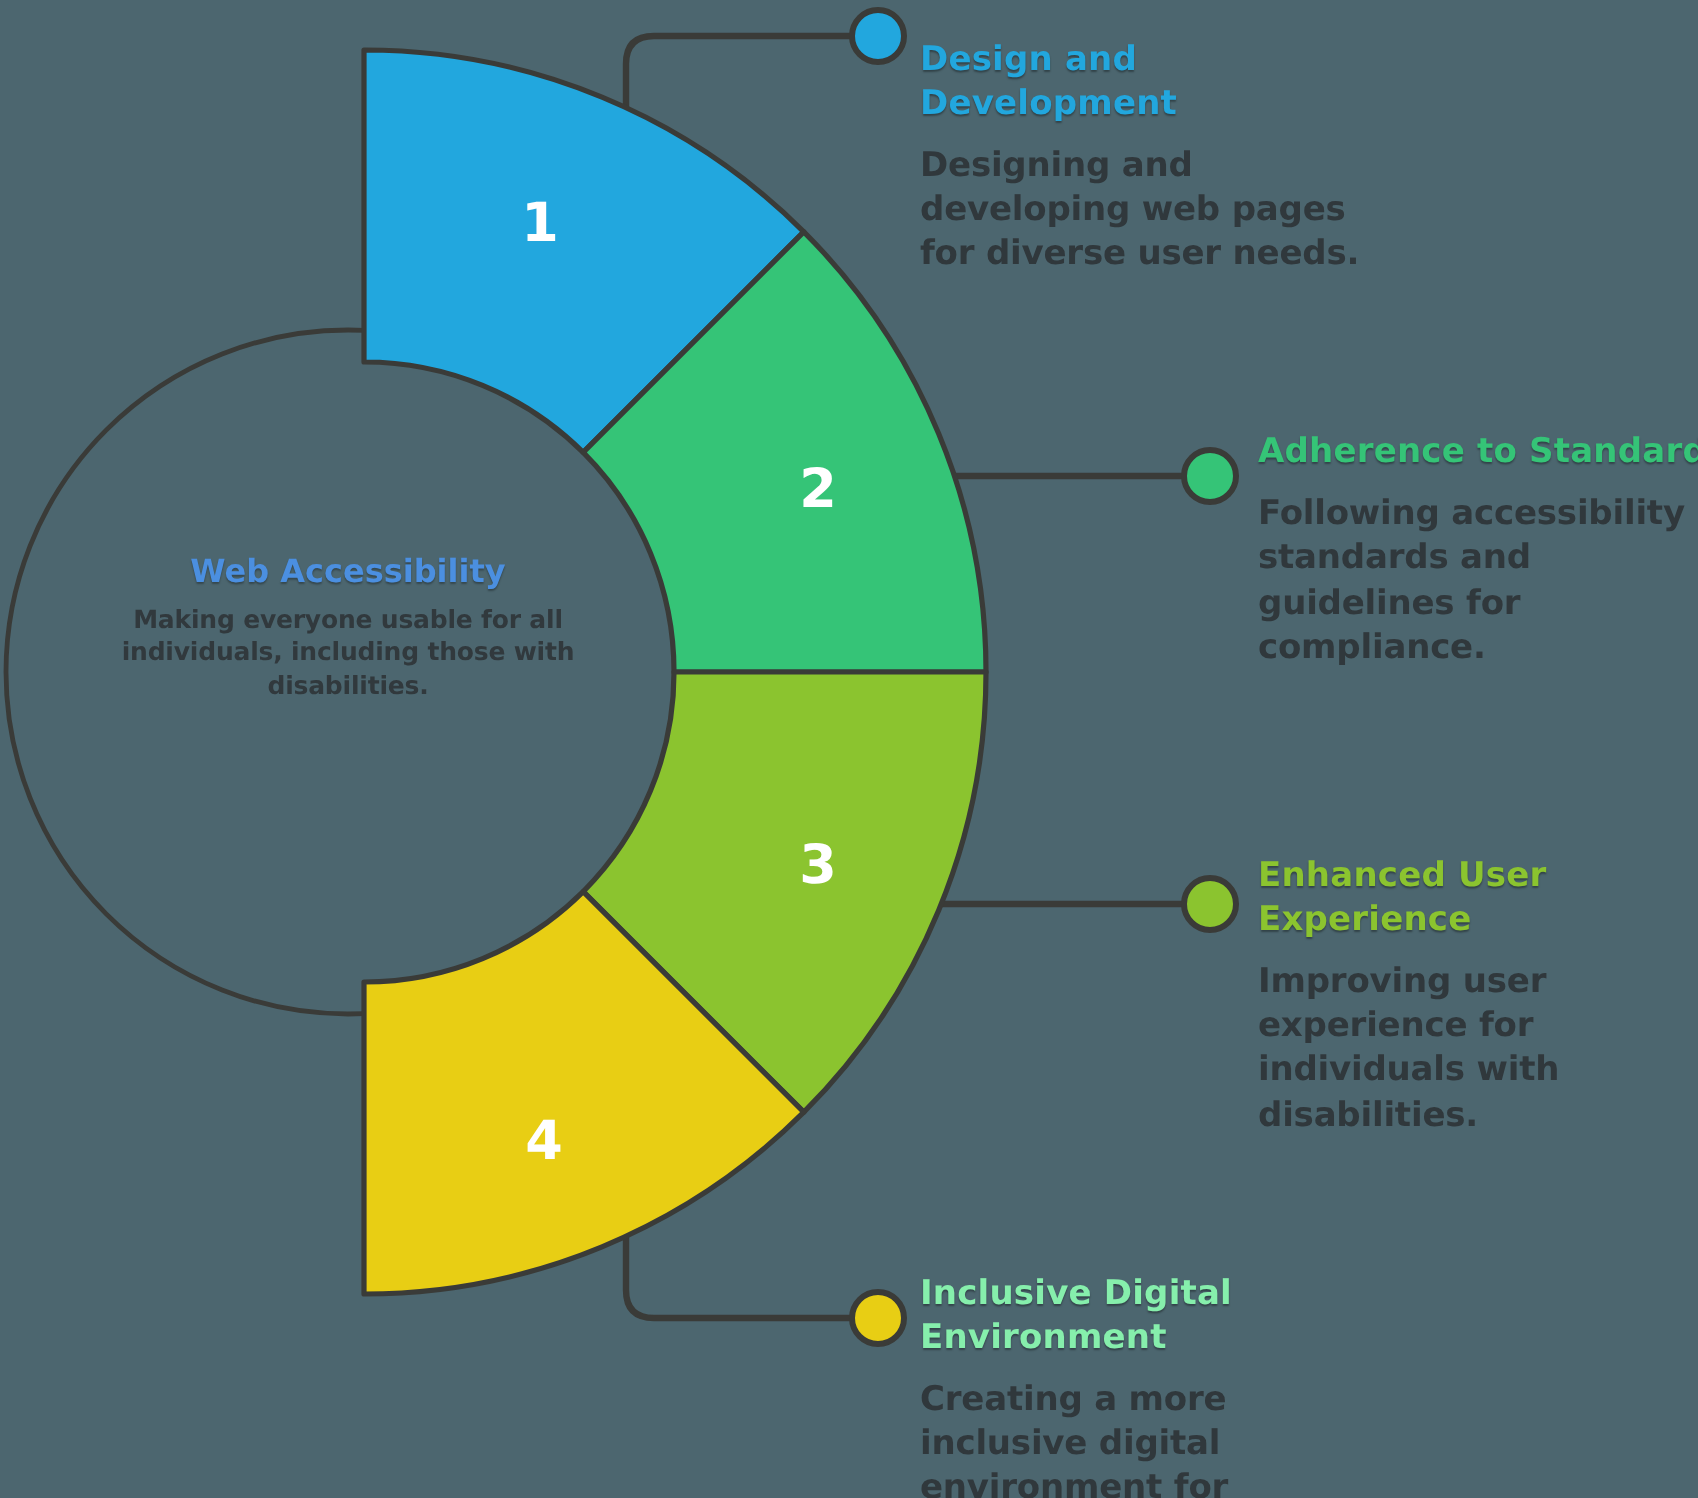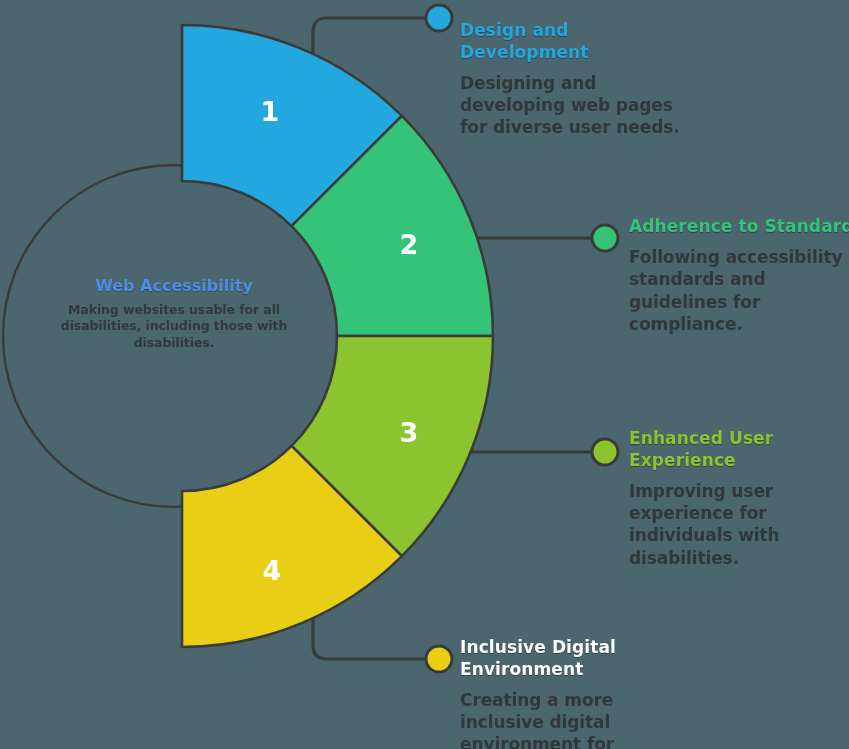--- a/index.html
+++ b/index.html
@@ -87,21 +87,21 @@
     font-size: 12.5px;
     font-weight: bold;
     line-height: 1.30;
     color: #31393d;
     margin: 0;
     letter-spacing: -0.1px;
   }
   .t1 { color: #22a7de; }
   .t2 { color: #35c477; }
   .t3 { color: #8bc42f; }
-  .t4 { color: #ffffff; }
+  .t4 { color: #86efac; }
 </style>
 </head>
 <body>
 
 <div id="canvas">
 
   <svg class="diagram" viewBox="0 0 849 749">
 
     <path d="M 313 163 L 313 32 Q 313 18 327 18 L 436 18" fill="none" stroke="#3a3b38" stroke-width="3.2" stroke-linecap="round"></path>
 
@@ -145,21 +145,21 @@
     <circle cx="439" cy="18" r="13" fill="#22a7de" stroke="#3a3b38" stroke-width="3"></circle>
     <circle cx="605" cy="238" r="13" fill="#35c477" stroke="#3a3b38" stroke-width="3"></circle>
     <circle cx="605" cy="452" r="13" fill="#8bc42f" stroke="#3a3b38" stroke-width="3"></circle>
     <circle cx="439" cy="659" r="13" fill="#e8ce14" stroke="#3a3b38" stroke-width="3"></circle>
   </svg>
 
   <div class="labels">
 
     <div class="center-block">
       <p class="center-title">Web Accessibility</p>
-      <p class="center-desc">Making websites usable for all disabilities, including those with disabilities.</p>
+      <p class="center-desc">Making everyone usable for all individuals, including those with disabilities.</p>
     </div>
 
     <div class="label-block" style="left:460px; top:20px;">
       <p class="label-title t1">Design and Development</p>
       <p class="label-desc">Designing and developing web pages for diverse user needs.</p>
     </div>
 
     <div class="label-block" style="left:629px; top:216px;">
       <p class="label-title t2">Adherence to Standards</p>
       <p class="label-desc">Following accessibility standards and guidelines for compliance.</p>

